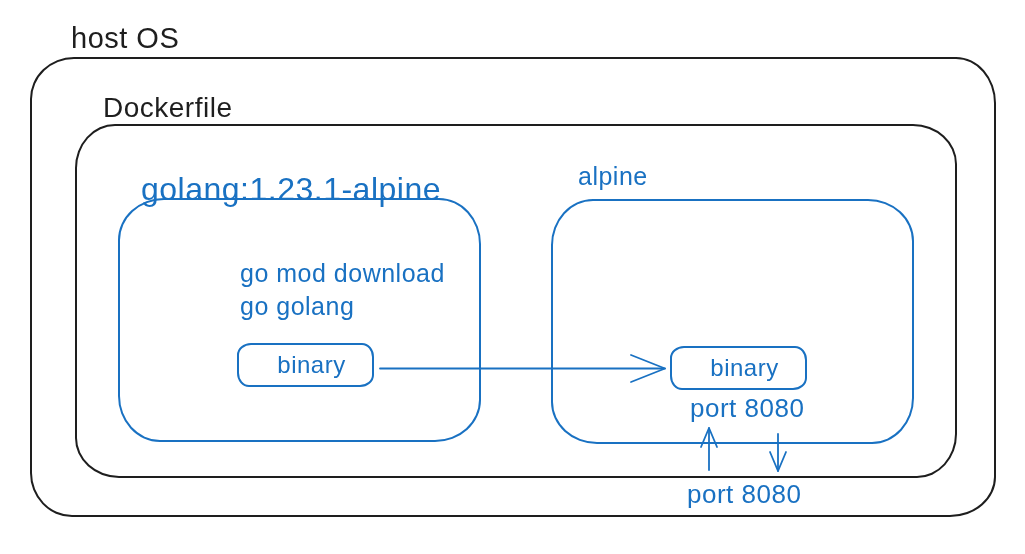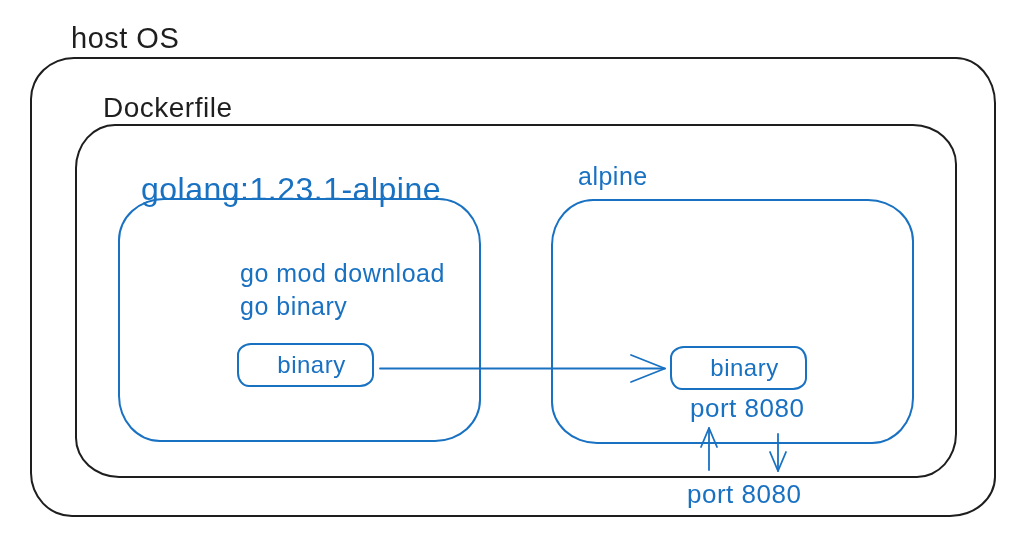--- a/index.html
+++ b/index.html
@@ -105,21 +105,21 @@
   <div class="label dark host-label">host OS</div>
   <div class="box dark host-box"></div>
 
   <div class="label dark dockerfile-label">Dockerfile</div>
   <div class="box dark dockerfile-box"></div>
 
   <div class="label blue builder-title">golang:1.23.1-alpine</div>
   <div class="box blue builder-box"></div>
   <div class="commands">
     <div class="cmd">go mod download</div>
-    <div class="cmd">go binary</div>
+    <div class="cmd">go golang</div>
   </div>
   <div class="binary-node binary-builder">
     <span>binary</span>
   </div>
 
   <div class="label blue runtime-title">alpine</div>
   <div class="box blue runtime-box"></div>
   <div class="binary-node binary-runtime">
     <span>binary</span>
   </div>

